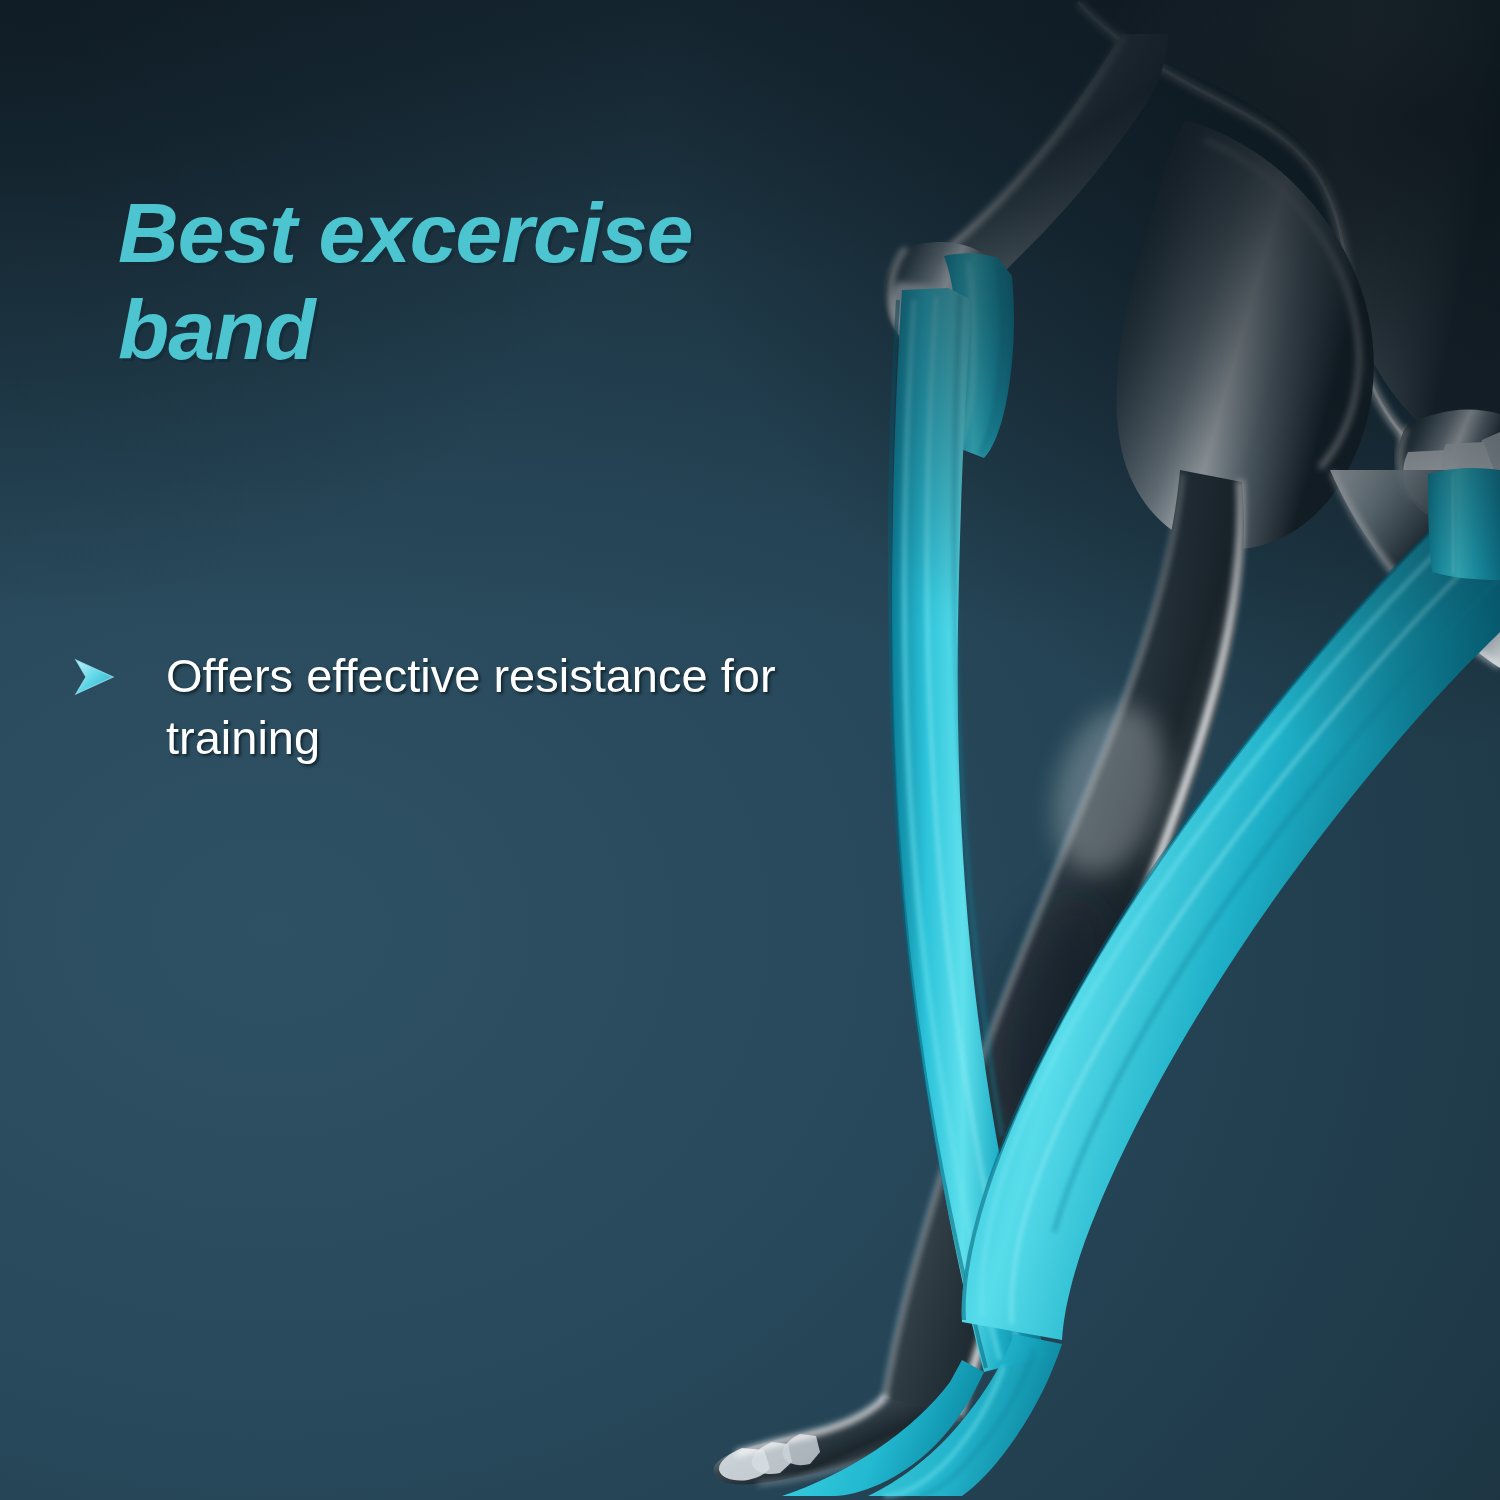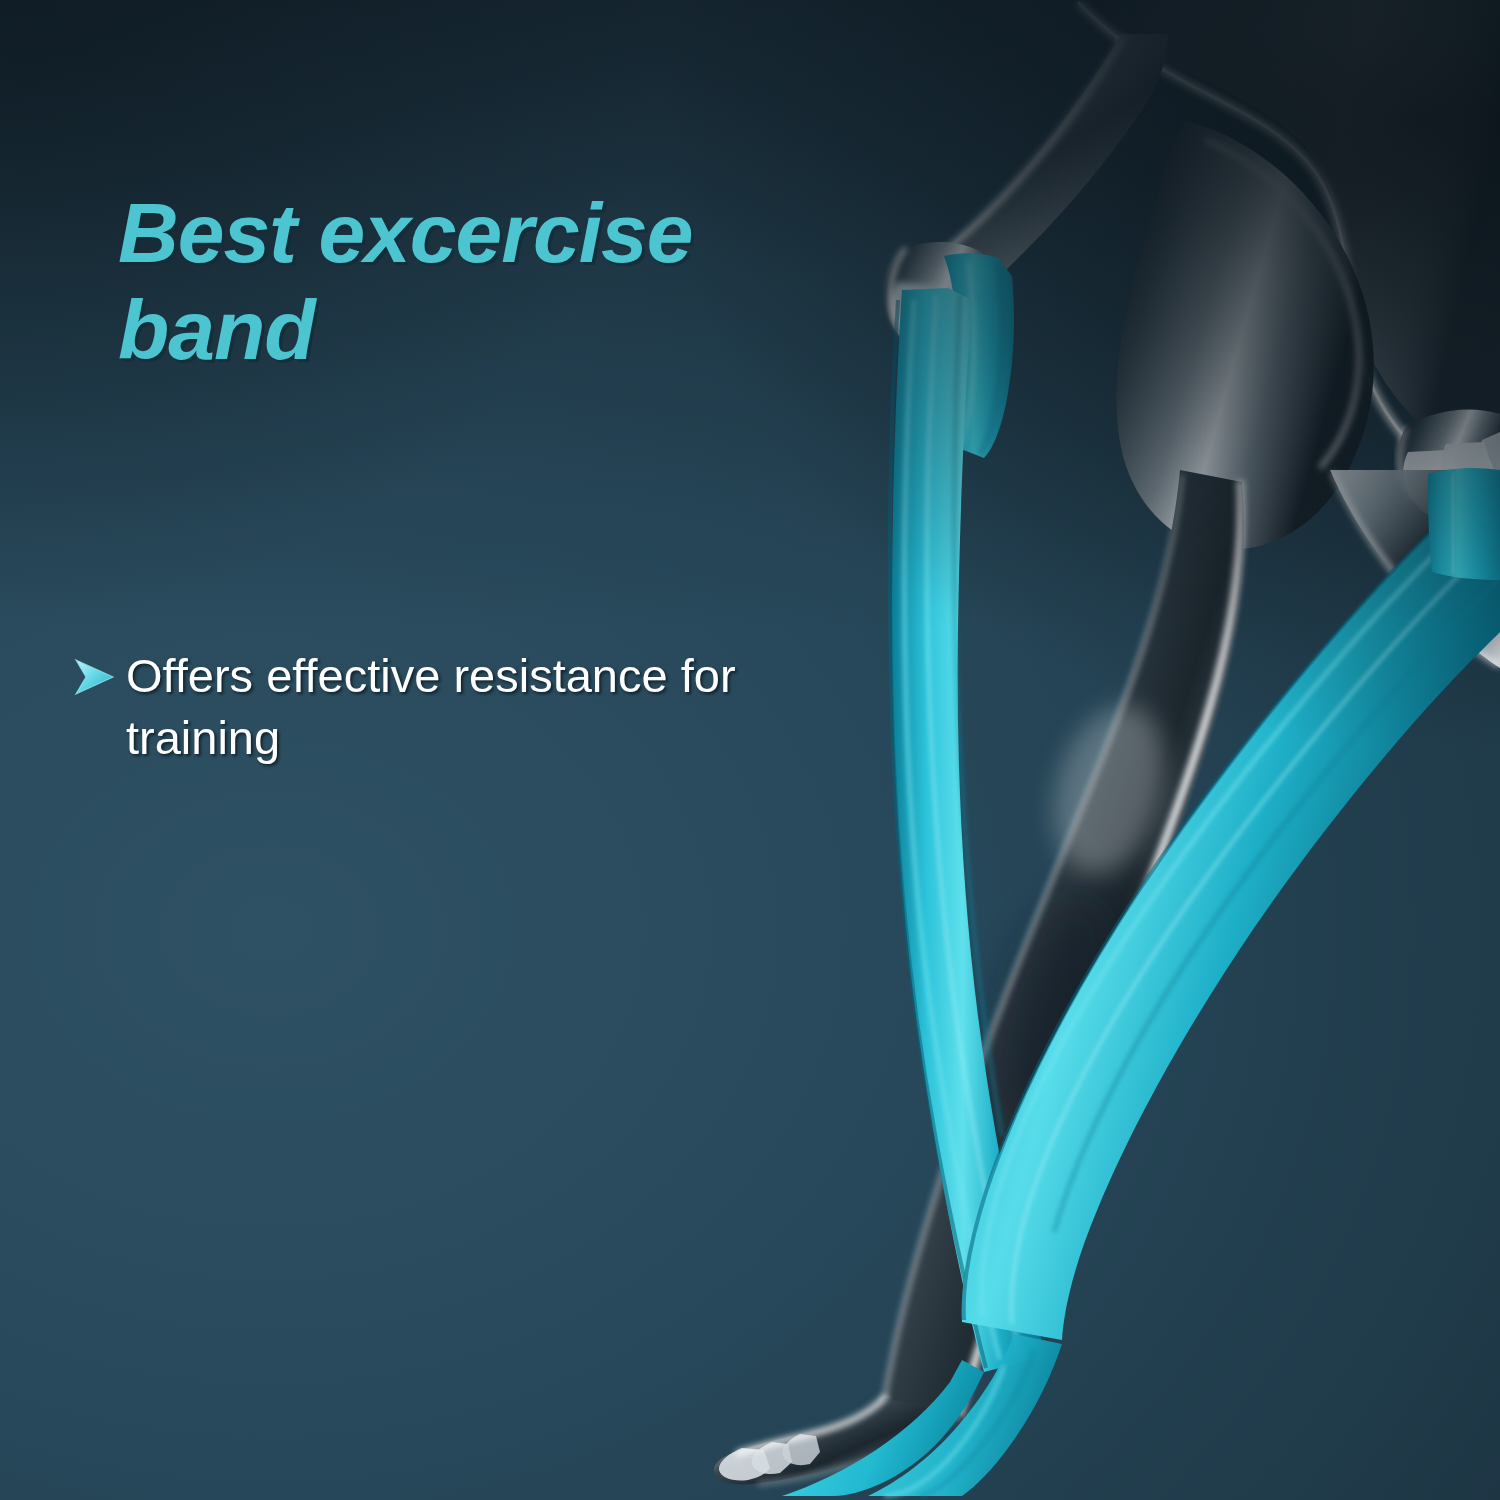--- a/index.html
+++ b/index.html
@@ -79,20 +79,21 @@
   .bullets {
     position: absolute;
     left: 72px;
     top: 645px;
     width: 790px;
   }
   .bullet-row {
     display: flex;
     align-items: flex-start;
     margin-bottom: 96px;
+    gap: 40px;
   }
   .bullet-marker {
     flex: 0 0 auto;
     width: 46px;
     margin-top: 12px;
     margin-right: 8px;
   }
   .bullet-marker svg { display: block; }
   .bullet-text {
     flex: 1 1 auto;

